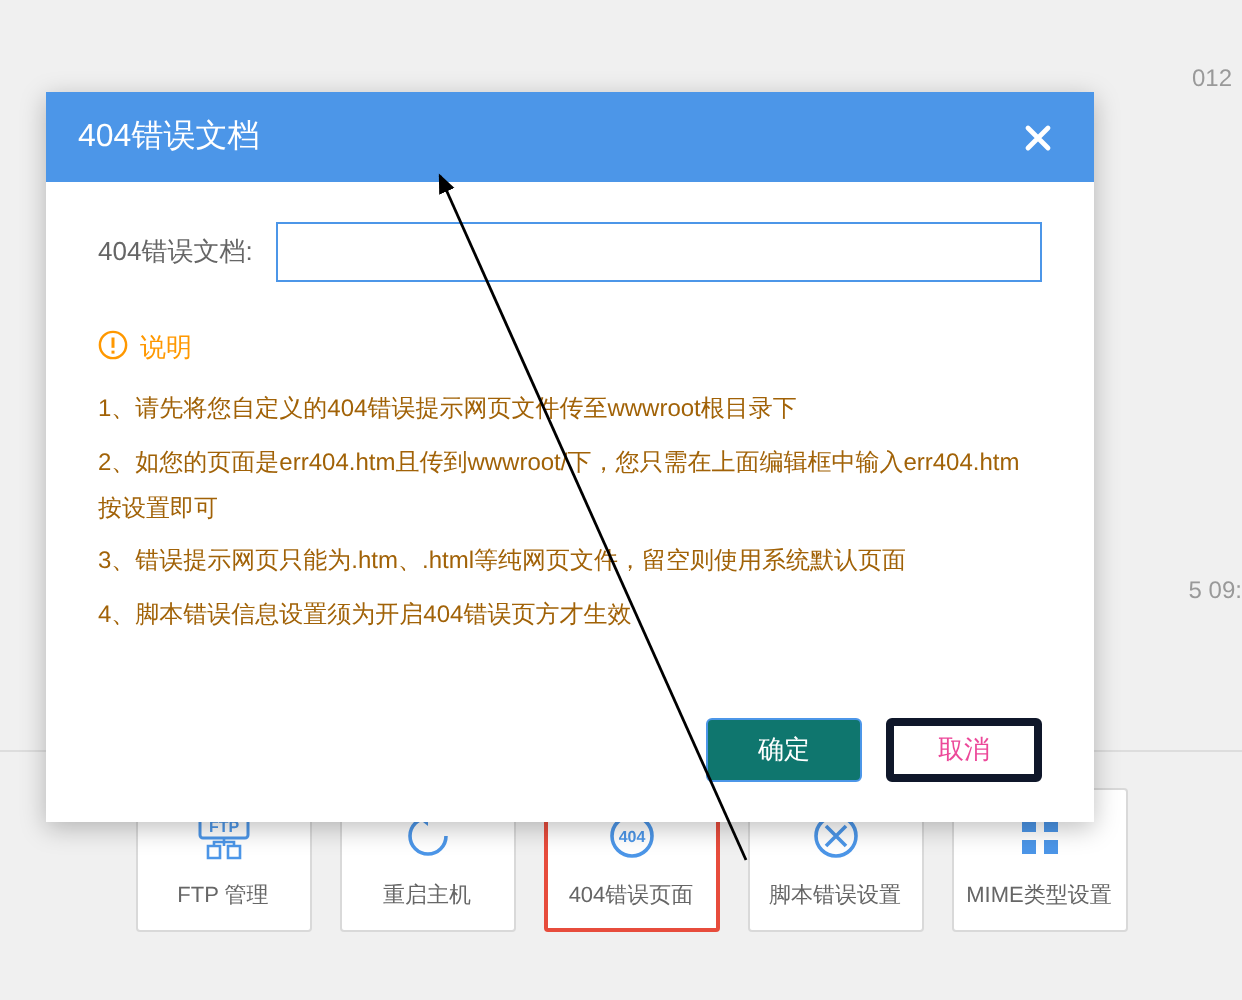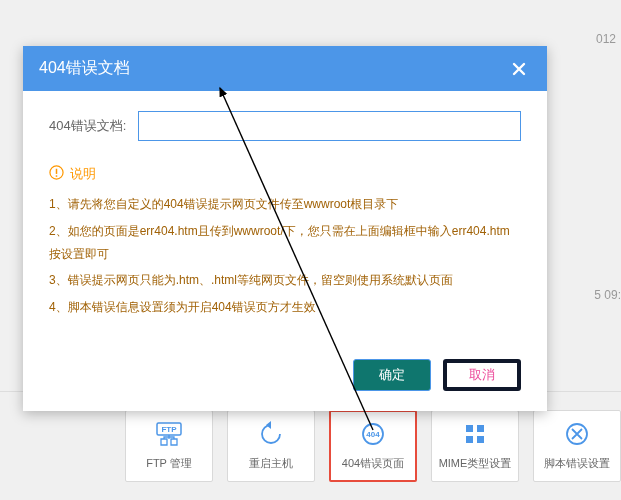--- a/index.html
+++ b/index.html
@@ -88,27 +88,27 @@
     }
     .btn-default {
       background: #fff;
       color: #ec4899;
       border: 4px solid #0f172a;
     }
 
     .bottom-row {
       position: absolute;
       left: 0;
-      bottom: 0;
+      bottom: 16px;
       width: 621px;
       height: 109px;
       border-top: 1px solid #ddd;
       display: flex;
       align-items: center;
-      justify-content: flex-end;
+      justify-content: center;
       padding-left: 10px;
       gap: 14px;
       background: #f0f0f0;
     }
     .tile {
       width: 88px;
       height: 72px;
       background: #fff;
       border: 1px solid #d9d9d9;
       border-radius: 2px;
@@ -205,36 +205,36 @@
       <svg width="28" height="26" viewBox="0 0 28 26">
           <circle cx="14" cy="13" r="10" fill="none" stroke="#4c96e8" stroke-width="1.8"></circle>
           <text x="14" y="16" text-anchor="middle" font-size="8" fill="#4c96e8" font-family="Arial" font-weight="bold">404</text>
         </svg>
     </span>
     <span class="tile-label">404错误页面</span>
   </div>
   <div class="tile">
     <span class="ico">
       <svg width="28" height="26" viewBox="0 0 28 26">
+          <circle cx="14" cy="13" r="10" fill="none" stroke="#4c96e8" stroke-width="1.8"></circle>
+          <path d="M9 8 L19 18 M19 8 L9 18" stroke="#4c96e8" stroke-width="1.8"></path>
+        </svg>
+    </span>
+    <span class="tile-label">脚本错误设置</span>
+  </div>
+  <div class="tile">
+    <span class="ico">
+      <svg width="28" height="26" viewBox="0 0 28 26">
           <rect x="5" y="4" width="7" height="7" fill="#4c96e8"></rect>
           <rect x="16" y="4" width="7" height="7" fill="#4c96e8"></rect>
           <rect x="5" y="15" width="7" height="7" fill="#4c96e8"></rect>
           <rect x="16" y="15" width="7" height="7" fill="#4c96e8"></rect>
         </svg>
     </span>
     <span class="tile-label">MIME类型设置</span>
-  </div>
-  <div class="tile">
-    <span class="ico">
-      <svg width="28" height="26" viewBox="0 0 28 26">
-          <circle cx="14" cy="13" r="10" fill="none" stroke="#4c96e8" stroke-width="1.8"></circle>
-          <path d="M9 8 L19 18 M19 8 L9 18" stroke="#4c96e8" stroke-width="1.8"></path>
-        </svg>
-    </span>
-    <span class="tile-label">脚本错误设置</span>
   </div>
 </div>
 
 <svg class="annotation-line">
   <defs>
     <marker id="arrowhead" markerWidth="8" markerHeight="8" refX="6" refY="3" orient="auto">
       <path d="M0,0 L7,3 L0,6 Z" fill="#000"></path>
     </marker>
   </defs>
   <line x1="373" y1="430" x2="220" y2="88" stroke="#000" stroke-width="1.4" marker-end="url(#arrowhead)"></line>

